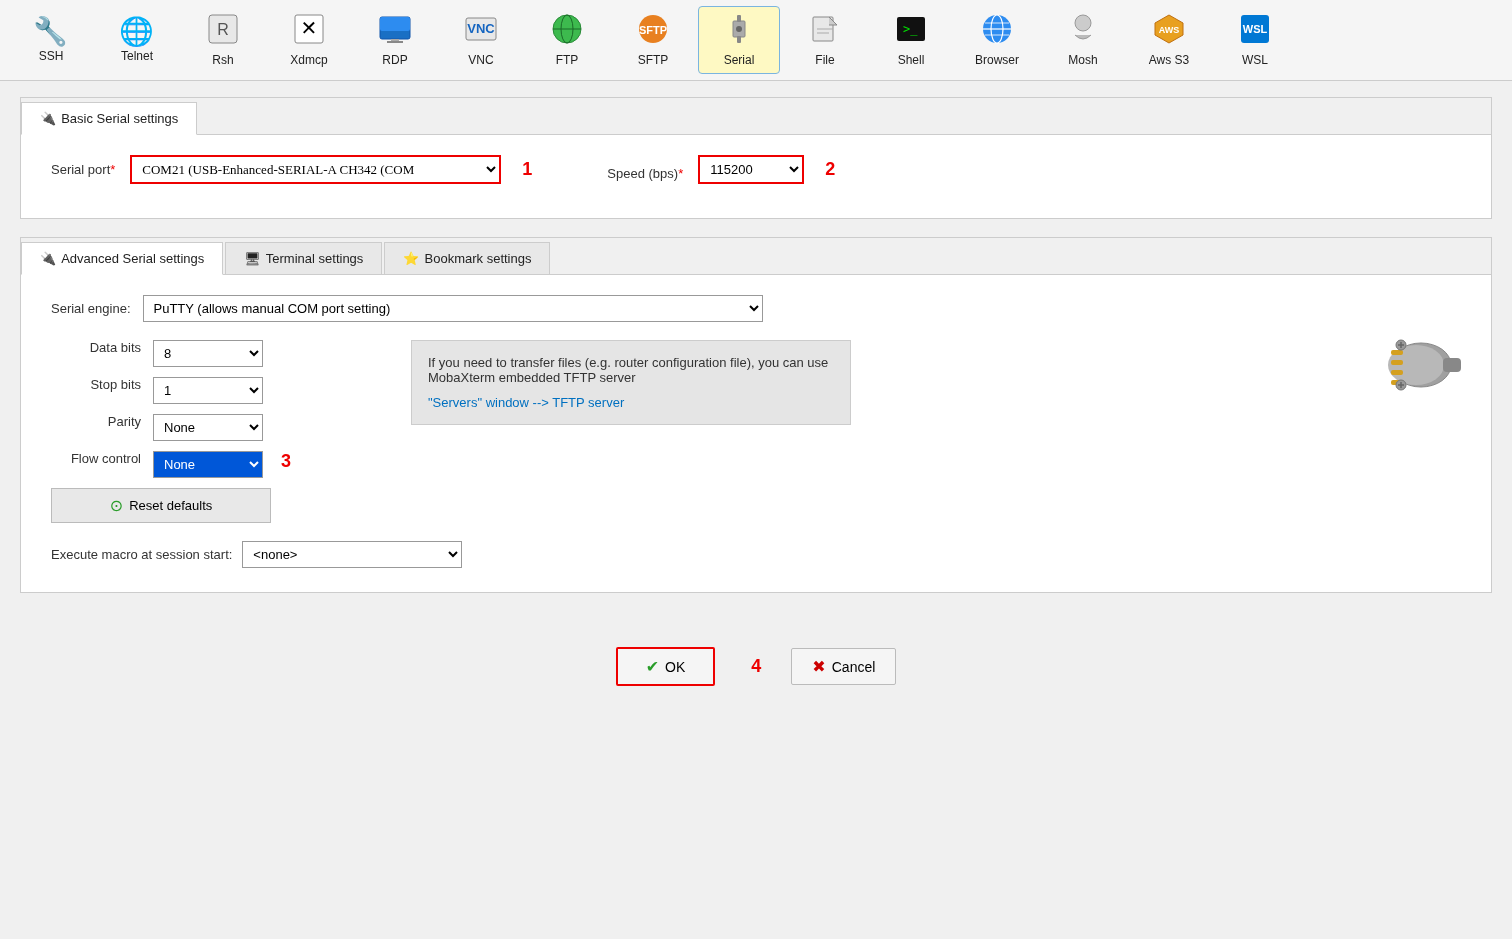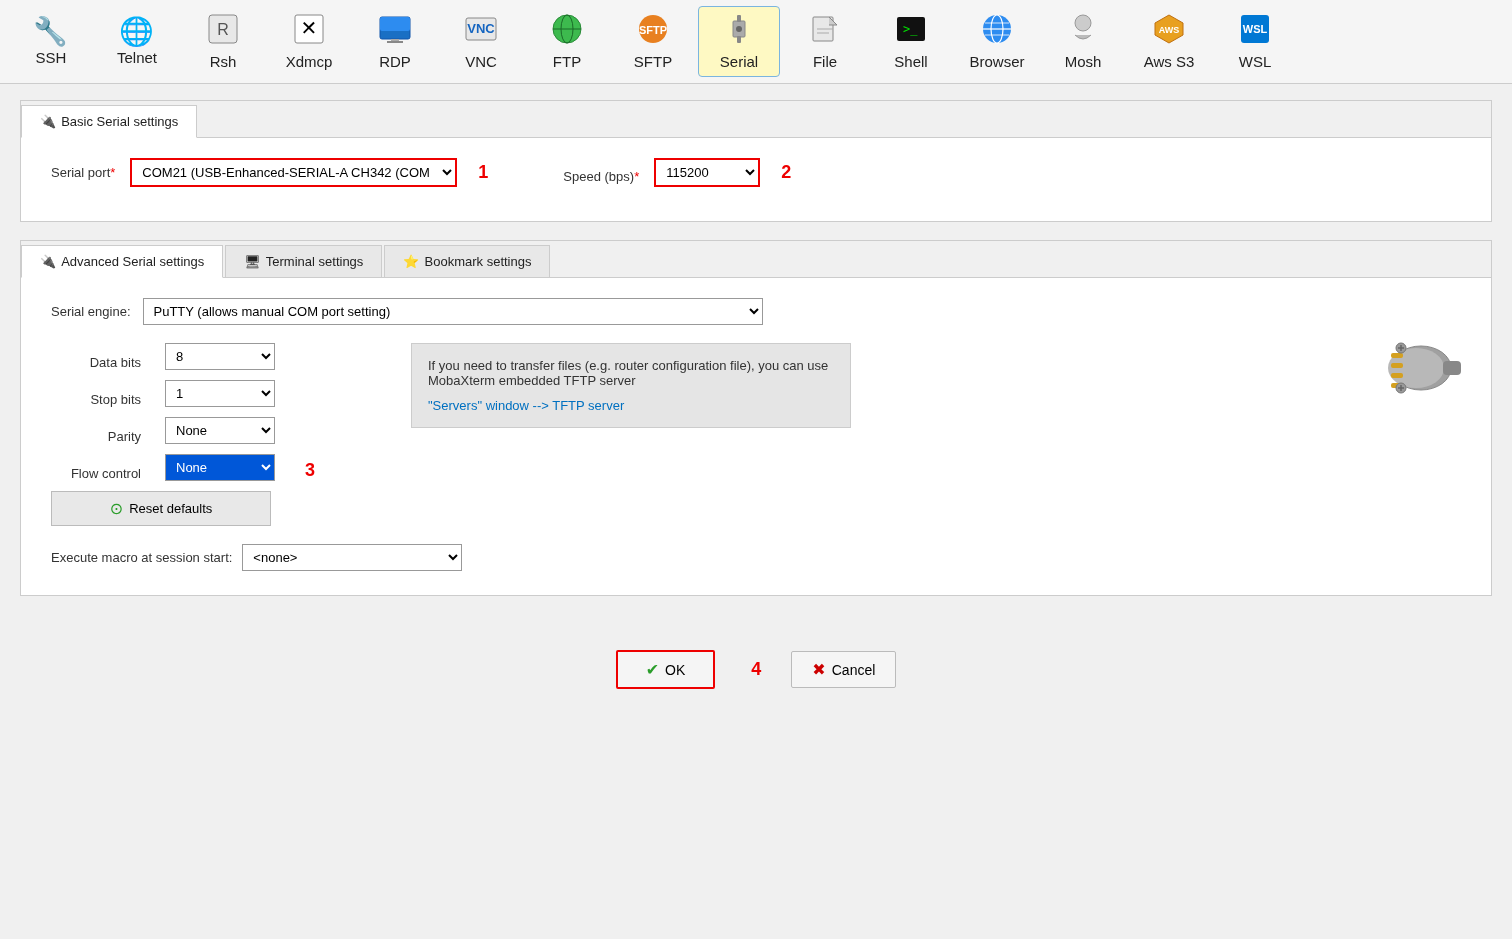--- a/index.html
+++ b/index.html
@@ -36,21 +36,21 @@
     .tool-item.active {
       background: #fef9c3;
       border: 1px solid #7ab5e0;
     }
     .tool-icon {
       font-size: 28px;
       line-height: 1;
       margin-bottom: 3px;
     }
     .tool-label {
-      font-size: 15px;
+      font-size: 12px;
       color: #222;
     }
 
     
     .main {
       padding: 16px 20px;
       background: #f0f0f0;
     }
 
     
@@ -108,21 +108,21 @@
       padding: 4px 6px;
       border: 1px solid #999;
       background: #fff;
       cursor: pointer;
       appearance: auto;
     }
     select.highlighted {
       border: 2px solid #e00;
     }
 
-    .serial-port-select { width: 327px; }
+    .serial-port-select { width: 371px; font-family: Liberation Serif, serif; }
     .speed-select { width: 106px; }
 
     .red-number {
       color: #e00;
       font-size: 18px;
       font-weight: bold;
       margin-left: 6px;
     }
 
     
@@ -141,22 +141,22 @@
     .two-col {
       display: flex;
       gap: 40px;
       align-items: flex-start;
     }
     .left-col { min-width: 320px; }
     .right-col { flex: 1; }
 
     .field-group {
       display: flex;
-      align-items: flex-end;
-      gap: 24px;
+      align-items: flex-start;
+      gap: 12px;
       margin-bottom: 10px;
     }
     .field-group .field-label { width: 90px; text-align: right; }
     .small-select { width: 110px; }
 
     .info-box {
       background: #e5e5e5;
       border: 1px solid #ccc;
       padding: 14px 16px;
       font-size: 13px;

